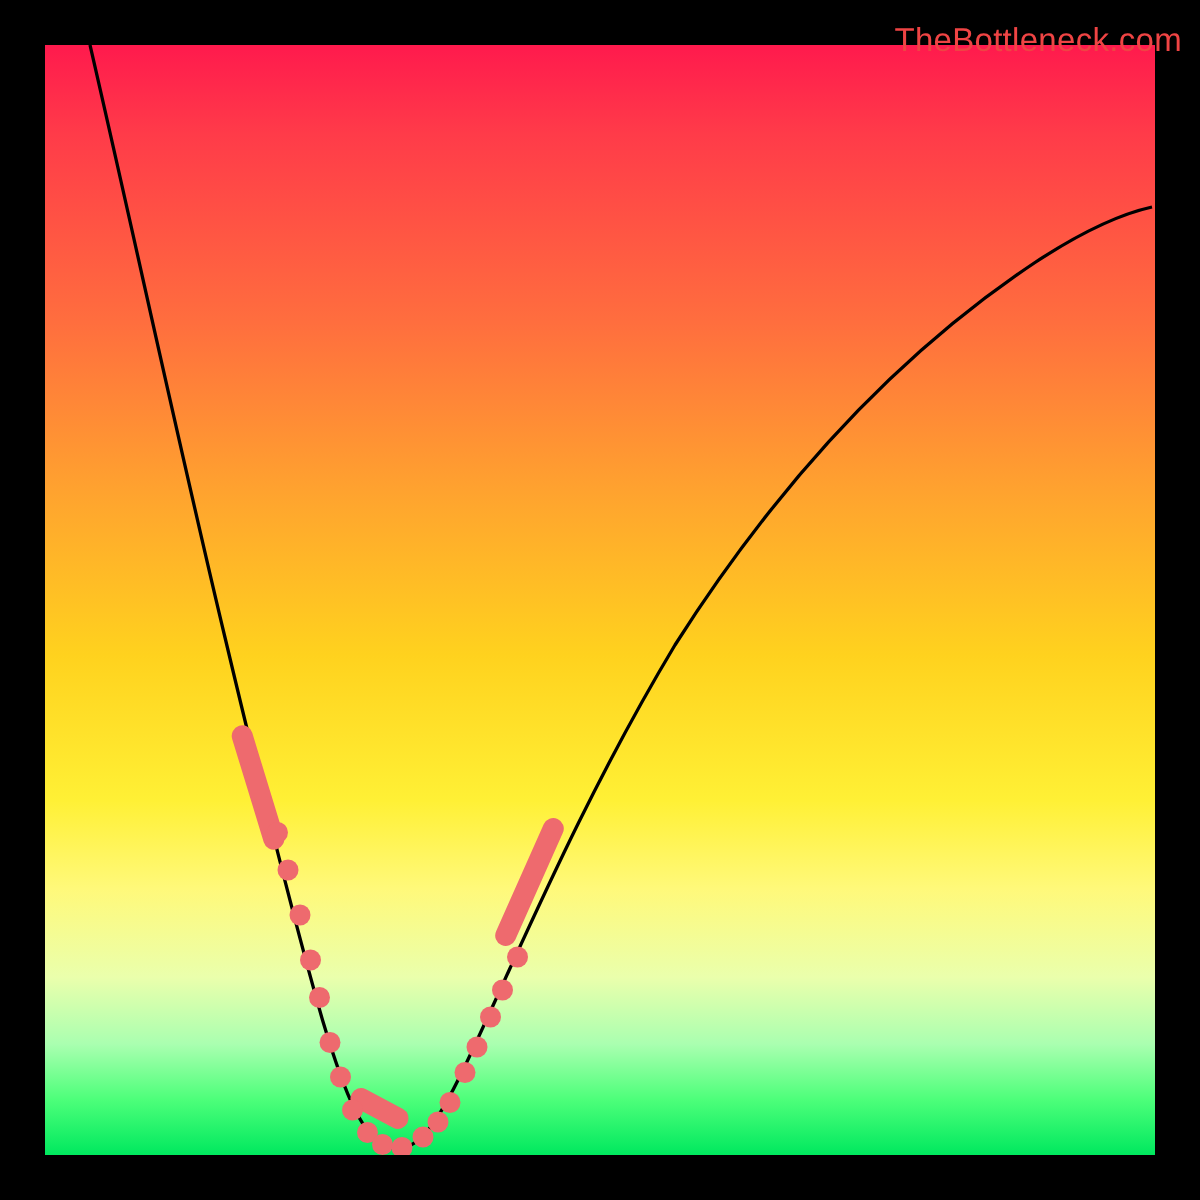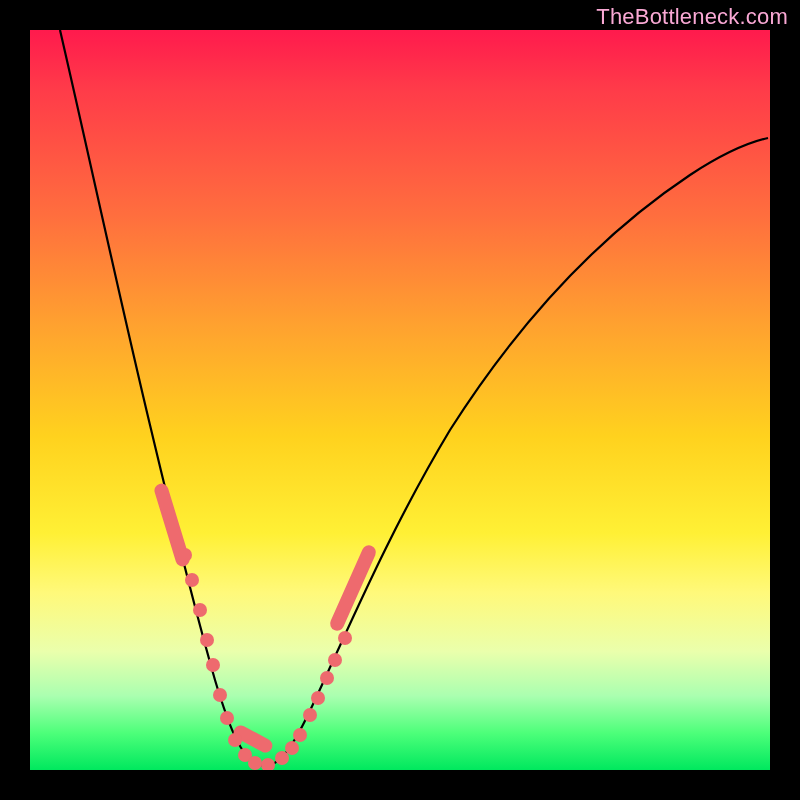--- a/index.html
+++ b/index.html
@@ -25,23 +25,23 @@
       #ffd21e 55%,
       #fff035 68%,
       #fff97a 76%,
       #eaffac 84%,
       #aaffb0 90%,
       #4dff7a 95%,
       #00e85e 100%);
   }
   .watermark {
     position: absolute;
-    top: 4px;
+    top: 14px;
     right: 12px;
-    color: #f9a8d4;
+    color: #ef4444;
     font-size: 22px;
     font-weight: 500;
     letter-spacing: 0.2px;
     user-select: none;
   }
   svg.curve {
     position: absolute;
     left: 0;
     top: 0;
     width: 740px;

